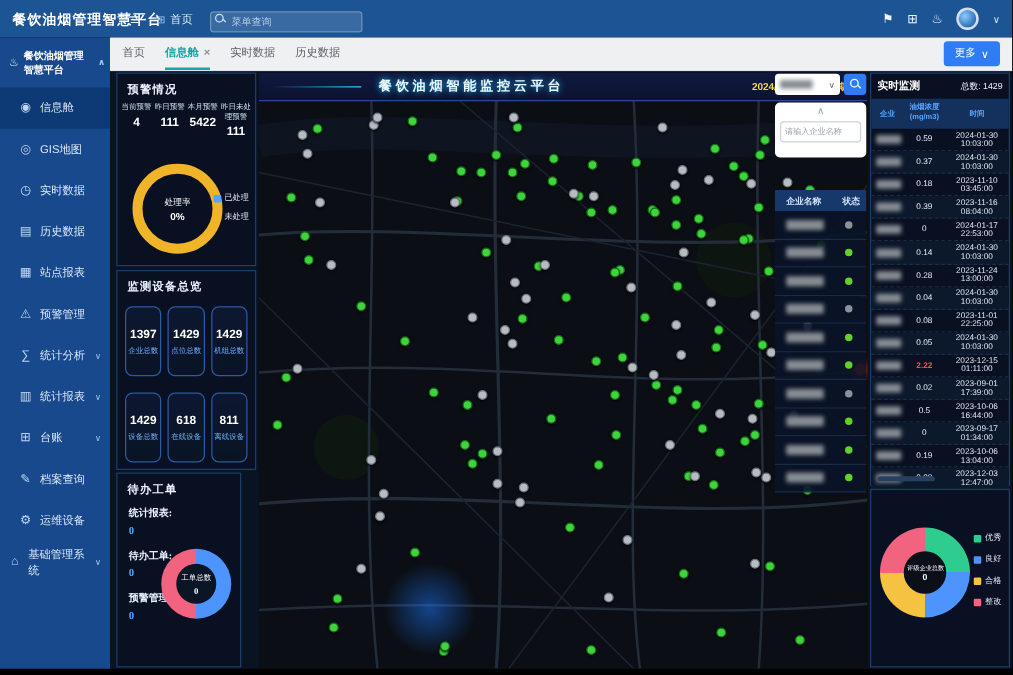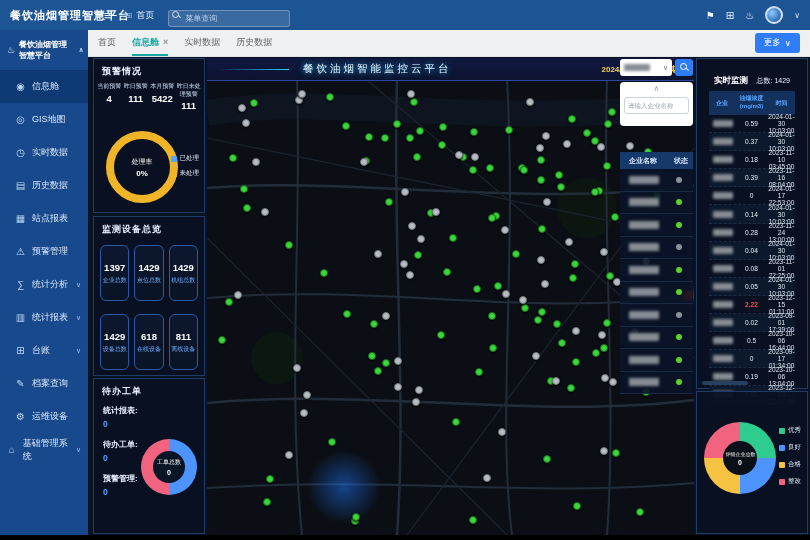--- a/index.html
+++ b/index.html
@@ -44,21 +44,21 @@
             border:none;display:flex;align-items:center;gap:4px;cursor:pointer;}
   
   .dash{position:absolute;left:88px;top:57px;width:722px;height:478px;background:#0a1322;overflow:hidden;}
   
   .map{position:absolute;left:119px;top:1px;width:487px;height:477px;background:#0b0f15;overflow:hidden;}
   .roads{position:absolute;left:0;top:0;}
   .map-banner{position:absolute;top:0;left:0;right:0;height:22px;z-index:5;display:flex;align-items:center;
               background:linear-gradient(180deg,#101840,#0c1330);border-bottom:1px solid #2a47a0;}
   .map-banner::before{content:'';position:absolute;left:10px;top:11px;width:72px;height:1px;
               background:linear-gradient(90deg,transparent,#23d5ff);}
-  .map-title{margin-left:96px;font-size:10.5px;font-weight:normal;color:#e9f6ff;letter-spacing:3px;text-shadow:0 0 6px #19c3ff;}
+  .map-title{margin-left:96px;font-size:10.5px;font-weight:bold;color:#e9f6ff;letter-spacing:3px;text-shadow:0 0 6px #19c3ff;}
   .map-datetime{margin-left:auto;margin-right:8px;font-size:8px;color:#ffd34d;font-weight:bold;}
   .marker{position:absolute;width:6px;height:6px;border-radius:50%;box-shadow:0 1px 2px rgba(0,0,0,.85);cursor:pointer;}
   .marker.green{background:#3ed43e;border:1px solid #156e15;}
   .marker.gray{background:#b6bcc2;border:1px solid #6d737a;}
   .marker.red{background:#ff3527;border:1px solid #7a0d06;width:9px;height:9px;box-shadow:0 0 7px #ff3527;}
   .glow{position:absolute;left:100px;top:392px;width:74px;height:74px;border-radius:50%;
         background:radial-gradient(circle,rgba(30,120,255,.5),rgba(30,120,255,0) 70%);}
   
   .panel{position:absolute;background:rgba(9,17,34,.96);border:1px solid #1d3c68;box-sizing:border-box;z-index:10;}
   .panel-title{font-size:9px;color:#e8f2ff;padding:6px 8px 2px;font-weight:bold;letter-spacing:1px;}
@@ -76,21 +76,21 @@
   .lg-item{display:flex;align-items:center;gap:3px;font-size:6.5px;color:#dfe9f5;}
   .lg-sq{width:6px;height:6px;border-radius:1px;}
   
   #dev-panel{left:5px;top:159px;width:112px;height:160px;}
   .dev-grid{display:grid;grid-template-columns:repeat(3,1fr);column-gap:5px;row-gap:13px;padding:7px 6px 0;}
   .dev-card{height:54px;border:1px solid #2b5aa6;border-radius:6px;background:linear-gradient(180deg,#0d1830,#0a1426);
             display:flex;flex-direction:column;align-items:center;justify-content:center;gap:3px;}
   .dev-card .vl{font-size:9.5px;font-weight:bold;color:#fff;}
   .dev-card .lb{font-size:6px;color:#6fb1ff;}
   
-  #wo-panel{left:5px;top:321px;width:112px;height:156px;}
+  #wo-panel{left:5px;top:321px;width:100px;height:156px;font-family:Liberation Serif, serif;}
   .wo-rows{position:absolute;left:9px;top:26px;}
   .wo-row .lb{font-size:8px;color:#e8f2ff;font-weight:bold;}
   .wo-row .vl{font-size:8.5px;color:#4da6ff;font-weight:bold;margin:3px 0 10px;}
   .wo-donut{position:absolute;right:7px;top:60px;width:56px;height:56px;border-radius:50%;
             background:conic-gradient(#4d94ff 0 50%,#f2637f 50% 100%);display:flex;align-items:center;justify-content:center;}
   .wo-hole{width:32px;height:32px;border-radius:50%;background:#0a1526;display:flex;flex-direction:column;
            align-items:center;justify-content:center;}
   .wo-hole .cl{font-size:6px;color:#fff;}
   .wo-hole .cv{font-size:7px;color:#fff;font-weight:bold;margin-top:2px;}
   
@@ -111,21 +111,21 @@
              font-size:7px;color:#d7e6fb;font-weight:bold;}
   .co-header .h1{flex:1;padding-left:9px;}
   .co-header .h2{width:24px;text-align:center;}
   .co-rows{position:absolute;left:0;top:110px;right:0;}
   .co-row{height:21.5px;background:rgba(10,20,40,.9);border-bottom:1px solid rgba(70,110,170,.25);
           display:flex;align-items:center;cursor:pointer;}
   .blur-chip{background:#878d94;filter:blur(1.5px);border-radius:1px;}
   .co-row .blur-chip{width:30px;height:8px;margin-left:9px;}
   .co-dot{width:6px;height:6px;border-radius:50%;margin-left:auto;margin-right:11px;}
   
-  #rt-panel{left:608px;top:1px;width:112px;height:331px;padding:12px;}
+  #rt-panel{left:608px;top:1px;width:112px;height:331px;padding:0;}
   .rt-head{display:flex;align-items:center;padding:4px 5px 2px;}
   .rt-head .t{font-size:8.5px;color:#fff;font-weight:bold;}
   .rt-head .tot{margin-left:auto;font-size:7px;color:#e8f2ff;}
   .rt-cols{display:flex;background:#14305d;color:#58a6ff;font-size:6px;font-weight:bold;align-items:center;height:24px;margin-top:2px;}
   .rt-cols .c1{width:26px;text-align:center;}
   .rt-cols .c2{width:33px;text-align:center;white-space:pre-line;line-height:1.3;}
   .rt-cols .c3{flex:1;text-align:center;}
   .rt-row{display:flex;align-items:center;height:17.1px;font-size:6.6px;color:#e6eef8;
           border-bottom:1px dashed #1c2c44;cursor:pointer;}
   .rt-row:nth-child(even){background:#0c182b;}

